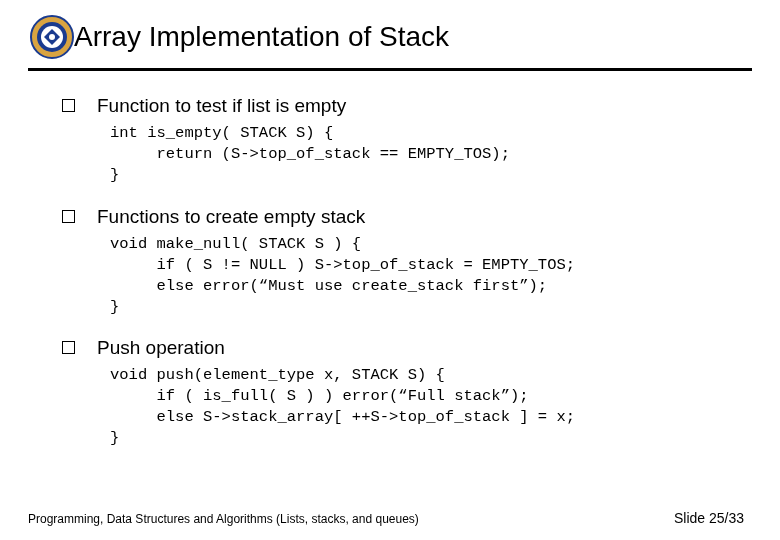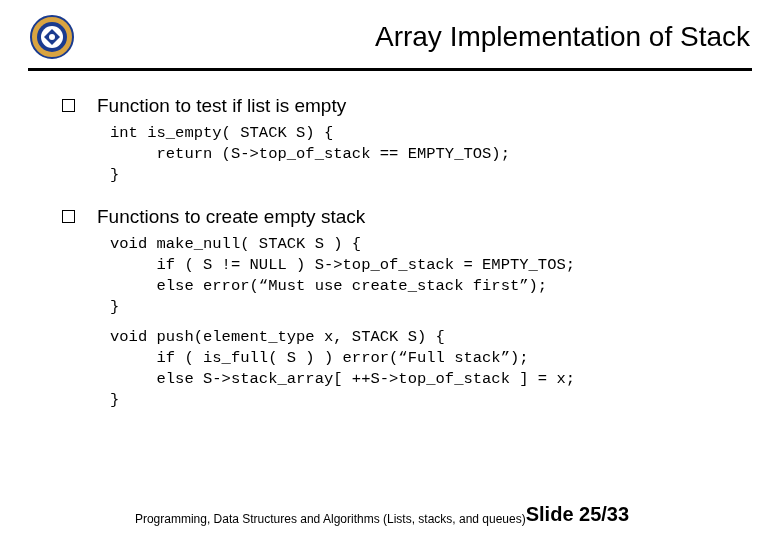--- a/index.html
+++ b/index.html
@@ -17,21 +17,20 @@
     padding: 10px 20px 0 30px;
     height: 64px;
   }
   .logo {
     width: 44px;
     height: 44px;
     flex-shrink: 0;
   }
   .title {
     flex: 1;
-    text-align: right;
     font-size: 28px;
     font-weight: 400;
     color: #000;
     padding-right: 10px;
   }
   .hr {
     height: 3px;
     background: #000;
     margin: 4px 28px 0 28px;
   }
@@ -65,33 +64,32 @@
     white-space: pre;
     color: #000;
     margin-left: 48px;
     margin-top: 4px;
     margin-bottom: 10px;
   }
   .footer {
     position: absolute;
     bottom: 14px;
     left: 28px;
-    right: 44px;
+    right: 36px;
     display: flex;
-    justify-content: center;
+    justify-content: space-between;
     align-items: flex-end;
   }
   .footer-left {
     font-size: 12px;
     color: #000;
   }
   .footer-right {
-    font-size: 20px;
+    font-size: 14px;
     color: #000;
-    font-weight: bold;
   }
 </style>
 </head>
 <body>
 
 <div class="header">
   <span class="logo">
     <svg viewBox="0 0 44 44" width="44" height="44">
       <circle cx="22" cy="22" r="21" fill="#d9a441" stroke="#1a3b8f" stroke-width="2"></circle>
       <circle cx="22" cy="22" r="15" fill="#1a3b8f"></circle>
@@ -116,20 +114,24 @@
 
   <div class="bullet-row">
     <span class="checkbox"></span>
     <span class="bullet-text">Functions to create empty stack</span>
   </div>
   <pre class="code">void make_null( STACK S ) {
      if ( S != NULL ) S-&gt;top_of_stack = EMPTY_TOS;
      else error(“Must use create_stack first”);
 }</pre>
 
+  <div class="bullet-row">
+    <span class="checkbox"></span>
+    <span class="bullet-text">Push operation</span>
+  </div>
   <pre class="code">void push(element_type x, STACK S) {
      if ( is_full( S ) ) error(“Full stack”);
      else S-&gt;stack_array[ ++S-&gt;top_of_stack ] = x;
 }</pre>
 
 </div>
 
 <div class="footer">
   <span class="footer-left">Programming, Data Structures and Algorithms  (Lists, stacks, and queues)</span>
   <span class="footer-right">Slide 25/33</span>

